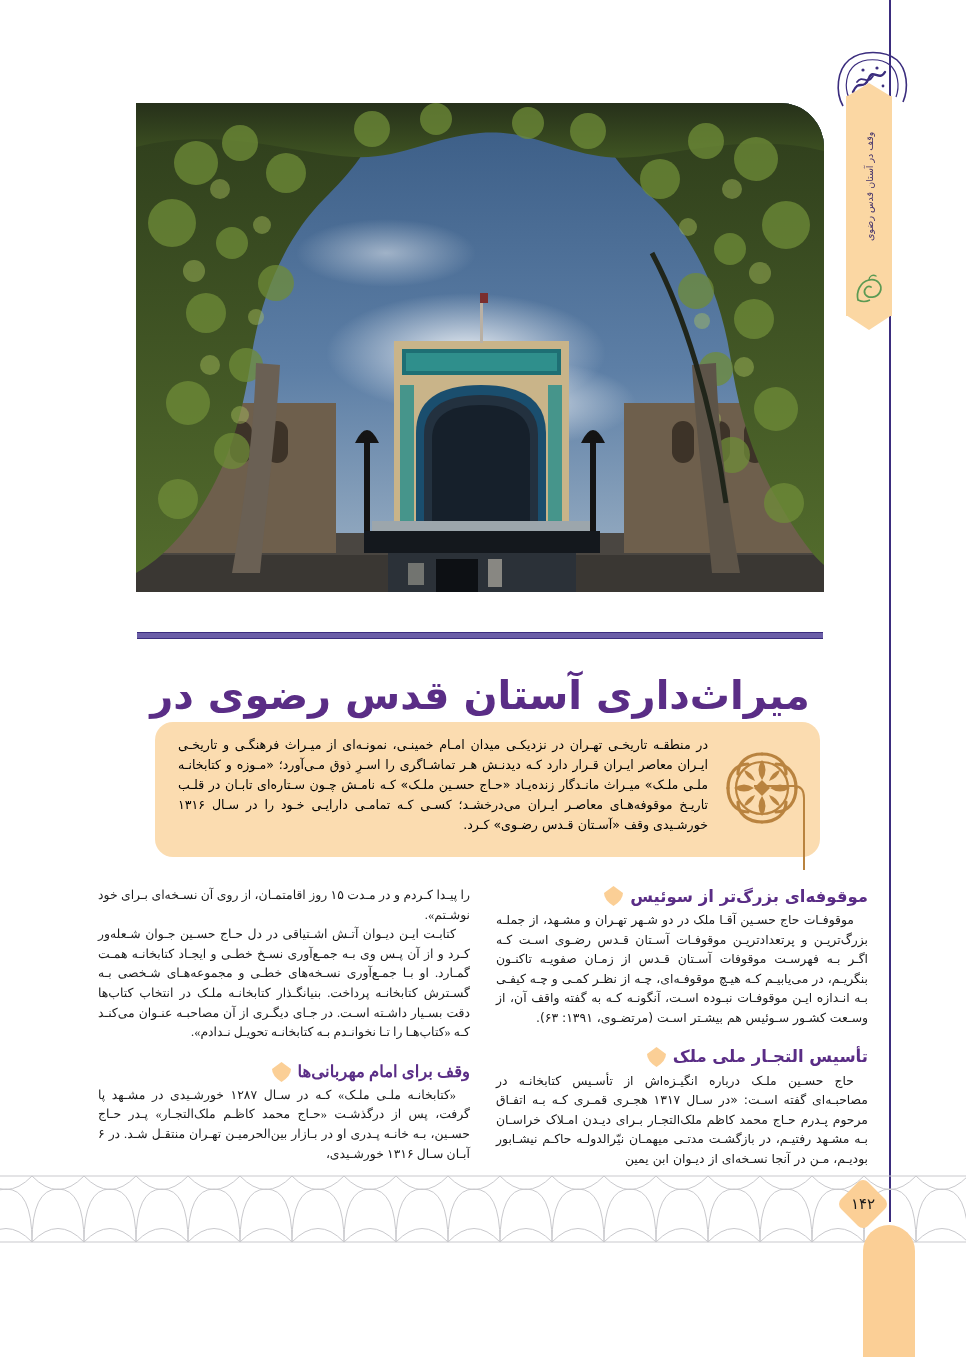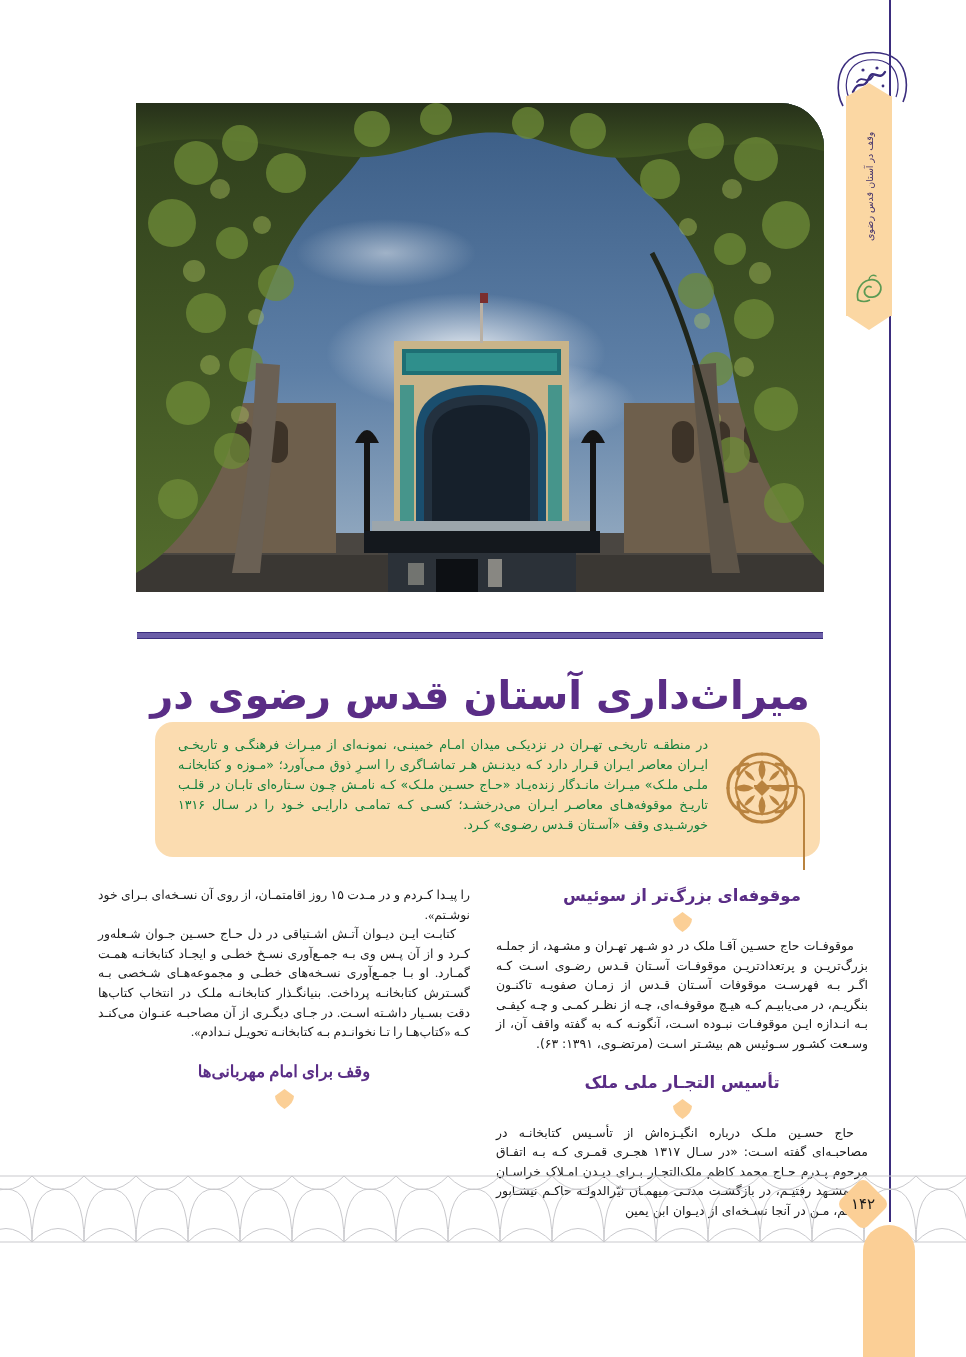--- a/index.html
+++ b/index.html
@@ -156,21 +156,21 @@
   }
   .lede-text {
     position: absolute;
     right: 112px;
     top: 13px;
     width: 530px;
     direction: rtl;
     text-align: justify;
     font-size: 12.6px;
     line-height: 20px;
-    color: #15803d;
+    color: #000000;
   }
   .lede-orn {
     position: absolute;
     right: 14px;
     top: 22px;
     width: 88px;
     height: 88px;
     color: #b9833f;
   }
   .lede-tail {
@@ -187,24 +187,22 @@
     top: 886px;
     width: 372px;
     direction: rtl;
   }
   .col-right { right: 98px; }
   .col-left  { left: 98px; font-family: Liberation Serif, serif; }
 
   .sec-head {
     display: flex;
     align-items: center;
-    justify-content: flex-end;
     gap: 7px;
     margin-bottom: 4px;
-    flex-direction: column;
   }
   .sec-head-title {
     font-size: 16.5px;
     font-weight: bold;
     color: #5a2d86;
   }
   .marker {
     width: 19px;
     height: 20px;
     flex: 0 0 auto;
@@ -500,20 +498,21 @@
     <div class="gap"></div>
 
     <div class="sec-head">
       <span class="sec-head-title">وقف برای امام مهربانی‌ها</span>
       <span class="marker">
         <svg viewBox="0 0 19 20" xmlns="http://www.w3.org/2000/svg">
           <path d="M9.5 0 L19 7 Q19 14 9.5 20 Q0 14 0 7 Z" fill="currentColor"></path>
         </svg>
       </span>
     </div>
+    <p class="body">«کتابخانـه ملـی ملـک» کـه در سـال ۱۲۸۷ خورشـیدی در مشـهد پا گرفت، پس از درگذشـت «حـاج محمد کاظـم ملک‌التجـار» پـدر حـاج حسـین، بـه خانـه پـدری او در بـازار بین‌الحرمیـن تهـران منتقـل شـد. در ۶ آبـان سـال ۱۳۱۶ خورشـیدی،</p>
   </div>
 
   <div class="arch-band">
     <svg viewBox="0 0 966 68" preserveAspectRatio="none" xmlns="http://www.w3.org/2000/svg">
       <line x1="0" y1="1" x2="966" y2="1" stroke="currentColor" stroke-width="1"></line>
       <line x1="0" y1="67" x2="966" y2="67" stroke="currentColor" stroke-width="1"></line>
       <g fill="none" stroke="currentColor" stroke-width="1">
         <path d="M-20 67 Q-20 14 6 14 Q32 14 32 67"></path>
         <path d="M32 67 Q32 14 58 14 Q84 14 84 67"></path>
         <path d="M84 67 Q84 14 110 14 Q136 14 136 67"></path>

